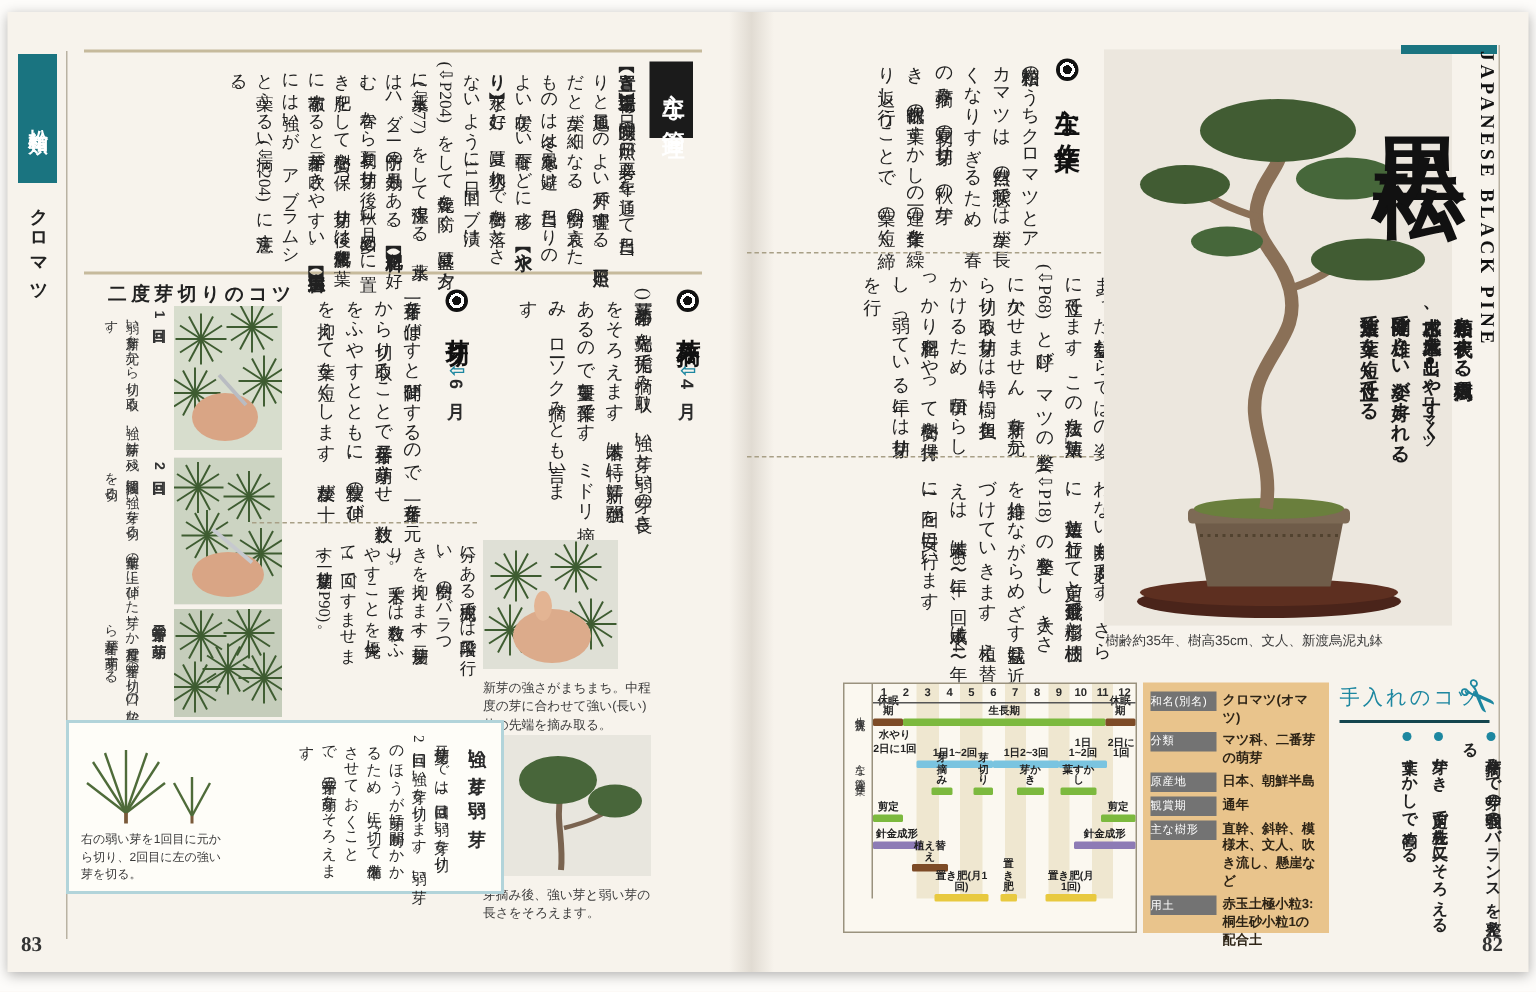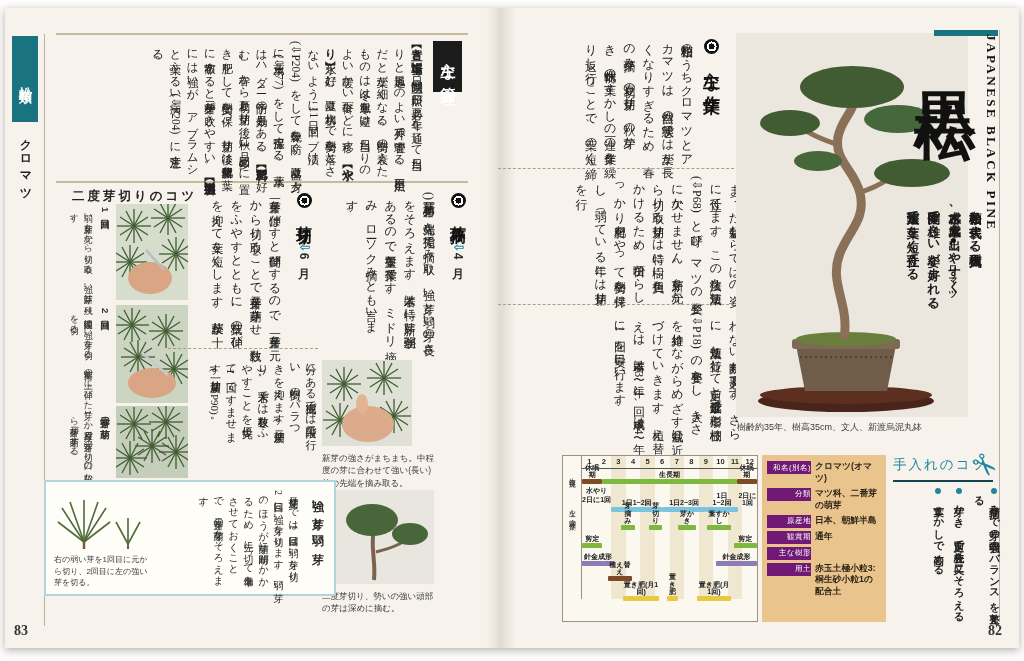--- a/index.html
+++ b/index.html
@@ -78,21 +78,21 @@
   .cal-row:first-of-type{border-bottom:1px solid #c2b795}
   .cal-bar{position:absolute;bottom:2px;height:5px;border-radius:1px}
   .cal-lab{position:absolute;bottom:7px;font-size:7px;font-weight:bold;text-align:center;
     white-space:pre-line;line-height:1.1;color:#222;z-index:2}
   .cal-note{position:absolute;top:1px;font-size:7px;font-weight:bold;white-space:pre-line;
     text-align:center;line-height:1.25;color:#222}
   
   .info{position:absolute;left:762px;top:455px;width:124px;height:167px;background:#e9c48c;
     box-sizing:border-box;padding:6px 5px}
   .irow{display:flex;margin-bottom:3px;align-items:flex-start}
-  .ichip{width:44px;min-width:44px;background:#701a75;color:#fff;font-size:7.5px;text-align:right;
+  .ichip{width:44px;min-width:44px;background:#737373;color:#fff;font-size:7.5px;text-align:left;
     padding:1.5px 0;margin-right:4px;letter-spacing:.5px}
   .ival{font-size:8.8px;line-height:1.35;color:#2e2416;font-weight:bold}
   
   .tips-head{position:absolute;left:893px;top:456px;font-size:13.5px;font-weight:normal;color:#1d87a0;letter-spacing:2px}
   .scissors{position:absolute;left:972px;top:448px;font-size:30px;color:#1d87a0;transform:rotate(45deg)}
   .tips-line{position:absolute;left:893px;top:480px;width:100px;height:2px;background:#14454e}
   .tips{position:absolute;left:890px;top:488px;width:112px;height:132px;writing-mode:vertical-rl}
   .tip{margin-left:5px;font-size:10.5px;line-height:1.45;font-family:"Liberation Serif",serif;color:#222;font-weight:bold}
   .tip-dot{display:inline-block;width:6px;height:6px;border-radius:50%;background:#1d87a0;margin-bottom:4px}
 </style>
@@ -220,21 +220,21 @@
 <div class="cap" style="left:322px;top:452px;width:116px">新芽の強さがまちまち。中程度の芽に合わせて強い(長い)芽の先端を摘み取る。</div>
 <div class="ph" style="left:322px;top:490px;width:112px;height:94px">
   <svg width="112" height="94">
       <rect width="112" height="94" fill="#e8e6de"></rect>
     <path d="M52,90 C54,70 48,56 52,40" stroke="#7a6450" stroke-width="4" fill="none"></path>
     <path d="M54,62 C70,58 80,54 86,48" stroke="#7a6450" stroke-width="3" fill="none"></path>
     <ellipse cx="50" cy="30" rx="26" ry="16" fill="#48663a"></ellipse>
     <ellipse cx="88" cy="44" rx="18" ry="11" fill="#48663a"></ellipse>
   </svg>
 </div>
-<div class="cap" style="left:322px;top:590px;width:118px">二度芽切り、勢いの強い頭部の芽は深めに摘む。</div>
+<div class="cap" style="left:322px;top:590px;width:118px">芽摘み後、強い芽と弱い芽の長さをそろえます。</div>
 
 <div class="swbox">
   <div class="sw-text">
     <div class="sw-title">強い芽と弱い芽</div>
     <p class="sw-body">二度芽切りでは1回目は弱い芽を切り、2回目に強い芽を切ります。弱い芽のほうが萌芽に時間がかかるため、先に切って準備をさせておくことで、二番芽の萌芽をそろえます。</p>
   </div>
   <svg width="92" height="58" style="position:absolute;left:8px;top:10px">
     <g stroke="#4e6b39" stroke-width="1.6" fill="none">
       <line x1="30" y1="50" x2="30" y2="8"></line>
         <line x1="30" y1="50" x2="8" y2="16"></line>
@@ -401,20 +401,21 @@
   <div class="irow">
       <span class="ichip">原産地</span>
       <span class="ival">日本、朝鮮半島</span>
     </div>
   <div class="irow">
       <span class="ichip">観賞期</span>
       <span class="ival">通年</span>
     </div>
   <div class="irow">
       <span class="ichip">主な樹形</span>
+      <span class="ival">直幹、斜幹、模様木、文人、吹き流し、懸崖など</span>
     </div>
   <div class="irow">
       <span class="ichip">用土</span>
       <span class="ival">赤玉土極小粒3:桐生砂小粒1の配合土</span>
     </div>
 </div>
 
 <div class="tips-head">手入れのコツ</div>
 <div class="scissors">✂</div>
 <div class="tips-line"></div>

